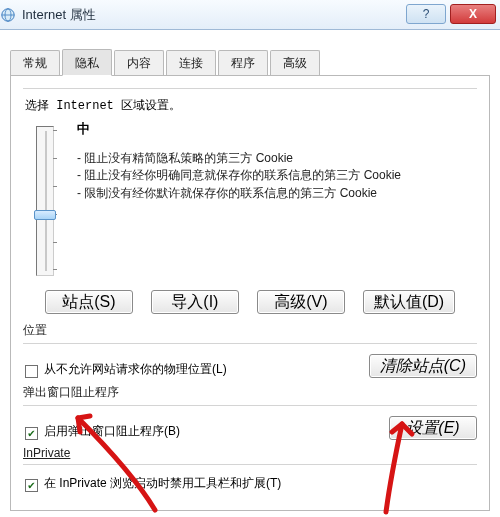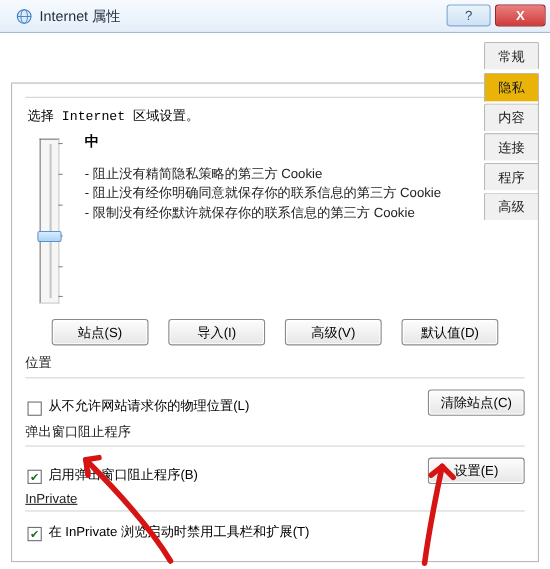--- a/index.html
+++ b/index.html
@@ -14,21 +14,21 @@
     position: relative;
   }
 
   
   .titlebar {
     height: 30px;
     background: linear-gradient(to bottom, #f7fbff, #e4eef9);
     border-bottom: 1px solid #9fb9d6;
     display: flex;
     align-items: center;
-    padding: 0 0 0 14px;
+    padding: 0 0 0 0;
   }
   .titlebar .sysicon {
     width: 16px; height: 16px;
     margin-right: 6px;
     display: inline-flex; align-items: center; justify-content: center;
     font-size: 12px; color: #2a6fb5;
   }
   .titlebar .title {
     flex: 1;
     color: #1f2d3d;
@@ -62,34 +62,33 @@
     padding: 8px 10px 0 10px;
   }
 
   
   .tabs {
     display: flex;
     align-items: flex-end;
     border-bottom: 1px solid #b9b9b9;
     height: 38px;
     gap: 2px;
-    flex-direction: column;
   }
   .tab {
     padding: 4px 12px 3px 12px;
     border: 1px solid #b9b9b9;
     border-bottom: none;
     background: #f0f0f0;
     border-radius: 2px 2px 0 0;
     font-size: 12px;
     color: #222;
     position: relative;
   }
   .tab.active {
-    background: #eab308;
+    background: #e5e5e5;
     border-bottom: 1px solid #fff;
     top: 1px;
     padding-top: 5px;
   }
 
   .panel {
     border: 1px solid #b9b9b9;
     border-top: none;
     padding: 10px 12px 12px 12px;
   }
@@ -181,21 +180,21 @@
     justify-content: center;
     margin: 14px 0 6px 0;
   }
   .wbtn {
     min-width: 88px;
     height: 24px;
     padding: 0 10px;
     border: 1px solid #8a8a8a;
     background: linear-gradient(to bottom, #fdfdfd, #e6e6e6);
     border-radius: 3px;
-    font-size: 12px;
+    font-size: 16px;
     display: inline-flex;
     align-items: center;
     justify-content: center;
     box-shadow: 0 0 0 1px #fff inset;
   }
 
   .line {
     display: flex;
     align-items: flex-end;
     gap: 6px;
@@ -211,20 +210,21 @@
     color: #1a6b1a;
   }
   .checkbox.checked::after {
     content: "✔";
   }
   .line .label {
     flex: 1;
   }
   .right-btn {
     margin-left: auto;
+    font-style: italic;
   }
 
   .underline { text-decoration: underline; }
 
   
   .arrow {
     position: absolute;
     pointer-events: none;
   }
 </style>

